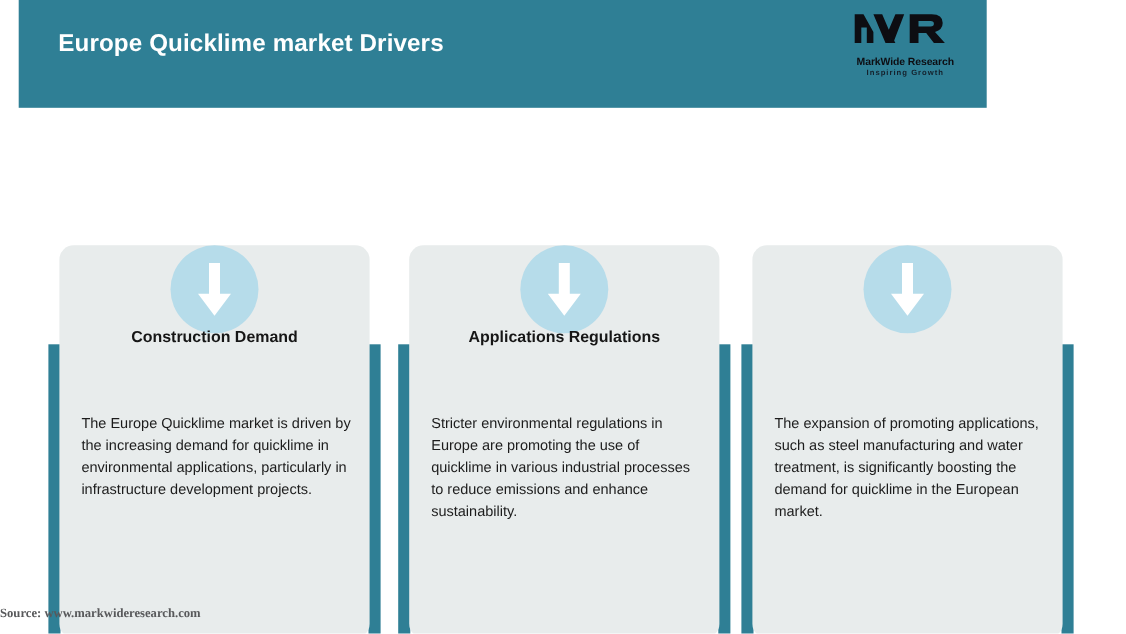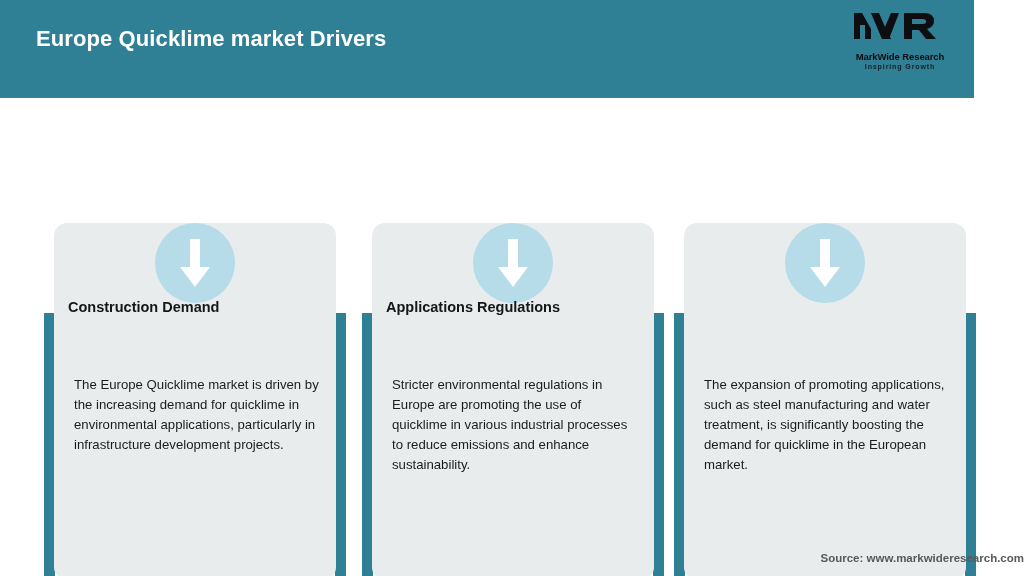--- a/index.html
+++ b/index.html
@@ -20,23 +20,23 @@
     position: absolute;
     inset: 0;
     width: 1024px;
     height: 576px;
     background: #ffffff;
   }
 
   
   .header-bar {
     position: absolute;
-    left: 0;
+    left: 17px;
     top: 0;
-    width: 974px;
+    width: 880px;
     height: 98px;
     background: #2f7f95;
   }
   .header-title {
     position: absolute;
     left: 36px;
     top: 26px;
     font-family: "Liberation Sans", sans-serif;
     font-size: 22px;
     font-weight: bold;
@@ -136,21 +136,21 @@
     align-items: center;
     justify-content: center;
   }
   .icon-circle svg { display: block; }
 
   .card-title {
     position: absolute;
     left: 14px;
     right: 14px;
     top: 73px;
-    text-align: left;
+    text-align: center;
     font-family: "Liberation Sans", sans-serif;
     font-size: 14.5px;
     font-weight: bold;
     color: #161616;
     line-height: 23px;
   }
 
   .card-body {
     position: absolute;
     left: 20px;
@@ -163,22 +163,22 @@
     color: #1c1c1c;
     line-height: 20px;
   }
 
   
   .footer-source {
     position: absolute;
     left: 0;
     right: 0;
     bottom: 12px;
-    text-align: right;
-    font-family: Liberation Sans, sans-serif;
+    text-align: left;
+    font-family: Liberation Serif, serif;
     font-size: 11.5px;
     font-weight: bold;
     color: #58595b;
   }
   .footer-disclaimer {
     position: absolute;
     right: 14px;
     bottom: 13px;
     font-family: "Liberation Sans", sans-serif;
     font-size: 8.4px;

